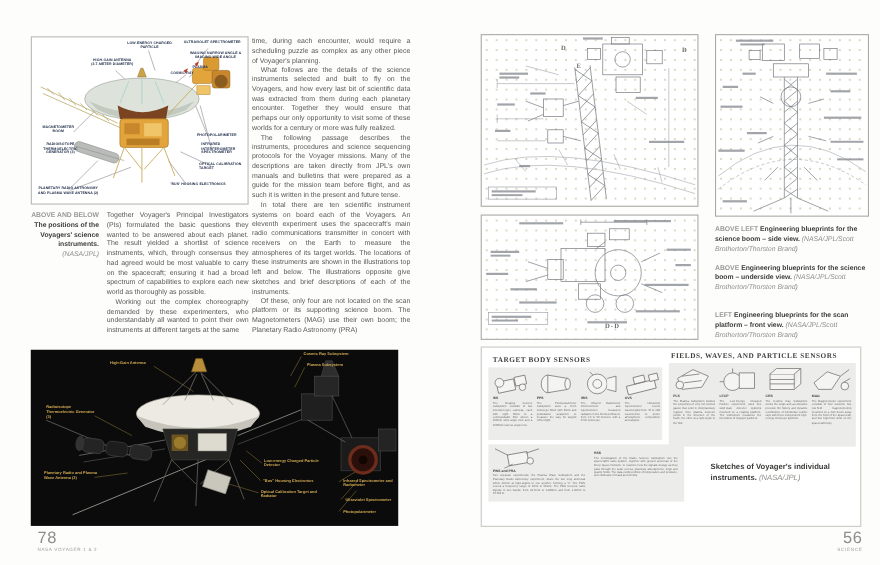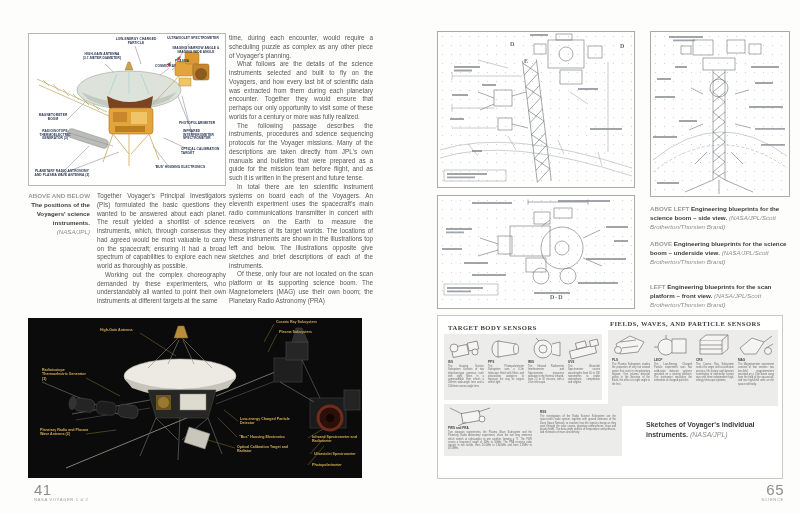--- a/index.html
+++ b/index.html
@@ -224,21 +224,21 @@
     <span class="plbl" style="left:14px;top:50px;width:46px;">Radioisotope Thermoelectric Generator (3)</span>
     <span class="plbl" style="left:12px;top:110px;width:50px;">Planetary Radio and Plasma Wave Antenna (2)</span>
     <span class="plbl" style="left:212px;top:99px;width:60px;">Low-energy Charged Particle Detector</span>
     <span class="plbl" style="left:211px;top:117px;width:64px;">"Bus" Housing Electronics</span>
     <span class="plbl" style="left:209px;top:127px;width:58px;">Optical Calibration Target and Radiator</span>
     <span class="plbl" style="left:234px;top:117px;width:48px;text-align:left;left:284px;">Infrared Spectrometer and Radiometer</span>
     <span class="plbl" style="left:286px;top:134px;width:46px;">Ultraviolet Spectrometer</span>
     <span class="plbl" style="left:284px;top:145px;width:46px;">Photopolarimeter</span>
   </div>
 
-  <div class="abs pageno" style="left:34px;top:481px;">41</div>
+  <div class="abs pageno" style="left:34px;top:481px;">78</div>
   <div class="abs pagesub" style="left:34px;top:497px;">NASA VOYAGER 1 &amp; 2</div>
 
   <div class="bp" style="left:437px;top:31px;width:198px;height:157px;">
     <svg width="196" height="155" viewBox="0 0 196 155">
       <g stroke="#9a9ea4" stroke-width="0.5" fill="none">
         <path d="M2 118 Q70 96 194 136"></path>
           <path d="M2 126 Q70 104 194 144"></path>
         <path d="M30 112 L40 124"></path>
           <path d="M70 104 L78 118"></path>
           <path d="M120 108 L126 122"></path>
@@ -515,16 +515,16 @@
         <div class="blurb">The investigators of the Radio Science Subsystem use the spacecraft's radio system, together with ground antennas of the Deep Space Network, to examine how the signals change as they pass through the solar corona, planetary atmospheres, rings and gravity fields. The data yields profiles of temperature and pressure, and estimates of mass and density.</div>
       </div>
     </div>
 
     <div class="abs caption" style="left:208px;top:104px;width:126px;font-size:7px;">
       <span class="main">Sketches of Voyager's individual instruments.</span>
       <span class="credit">(NASA/JPL)</span>
     </div>
   </div>
 
-  <div class="abs pageno" style="left:740px;top:481px;width:44px;text-align:right;">65</div>
+  <div class="abs pageno" style="left:740px;top:481px;width:44px;text-align:right;">56</div>
   <div class="abs pagesub" style="left:740px;top:497px;width:44px;text-align:right;">SCIENCE</div>
 
 </div>
 
 </body></html>

